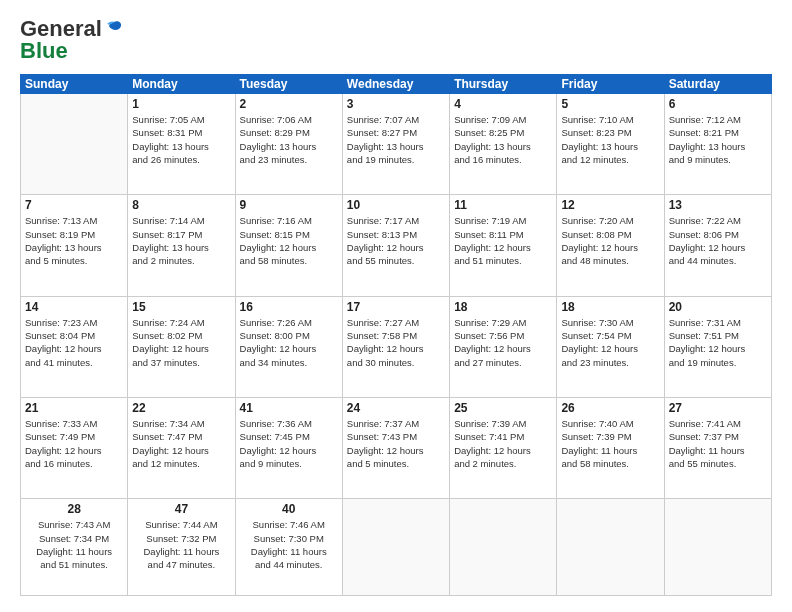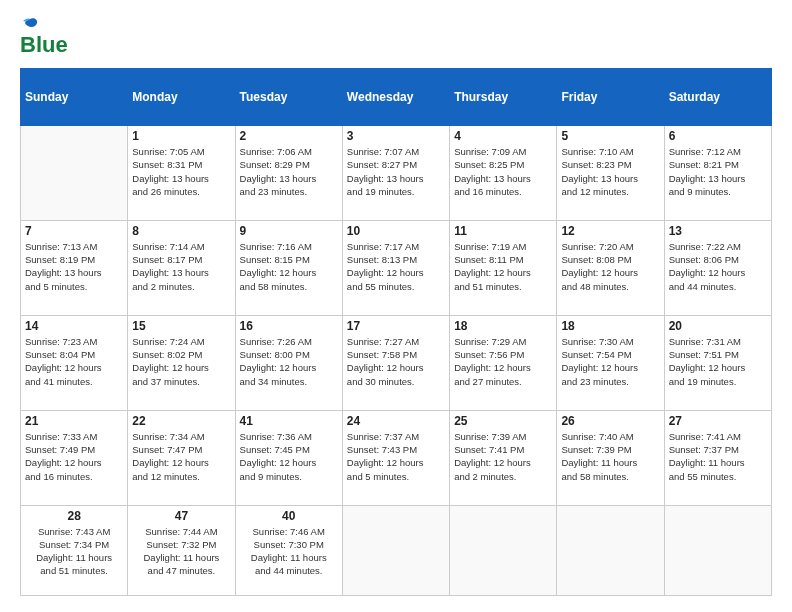--- a/index.html
+++ b/index.html
@@ -46,21 +46,21 @@
       border: 1px solid #ccc;
       border-collapse: collapse;
       width: 100%;
       table-layout: fixed;
     }
     .calendar th {
       background: #1565c0;
       color: #fff;
       font-size: 12px;
       font-weight: bold;
-      padding: 21px 4px;
+      padding: 2px 4px;
       text-align: left;
       border: 1px solid #1565c0;
     }
     .calendar td {
       border: 1px solid #ccc;
       vertical-align: top;
       padding: 3px 4px;
       font-size: 10px;
       color: #333;
       height: 80px;
@@ -85,20 +85,21 @@
       text-align: center;
     }
   </style>
 </head>
 <body>
 
 <div class="page">
   <div class="header">
     <div class="logo">
       <div style="display:flex;align-items:center;gap:2px;">
+        <span style="font-size:22px;font-weight:bold;color:#333;">General</span>
         <svg width="20" height="20" viewBox="0 0 20 20">
           <path d="M10 3 C13 1, 18 3, 17 7 C16 11, 11 12, 8 10 C6 9, 4 7, 6 5 C7 4, 9 4, 10 3Z" fill="#1565c0"></path>
           <path d="M10 3 C8 5, 5 6, 3 5 C5 3, 8 2, 10 3Z" fill="#42a5f5"></path>
         </svg>
       </div>
       <span style="font-size:22px;font-weight:bold;color:#15803d;margin-top:-4px;">Blue</span>
     </div>
     <div class="title-area">
       <div class="month-title"></div>
       <div class="subtitle"></div>

